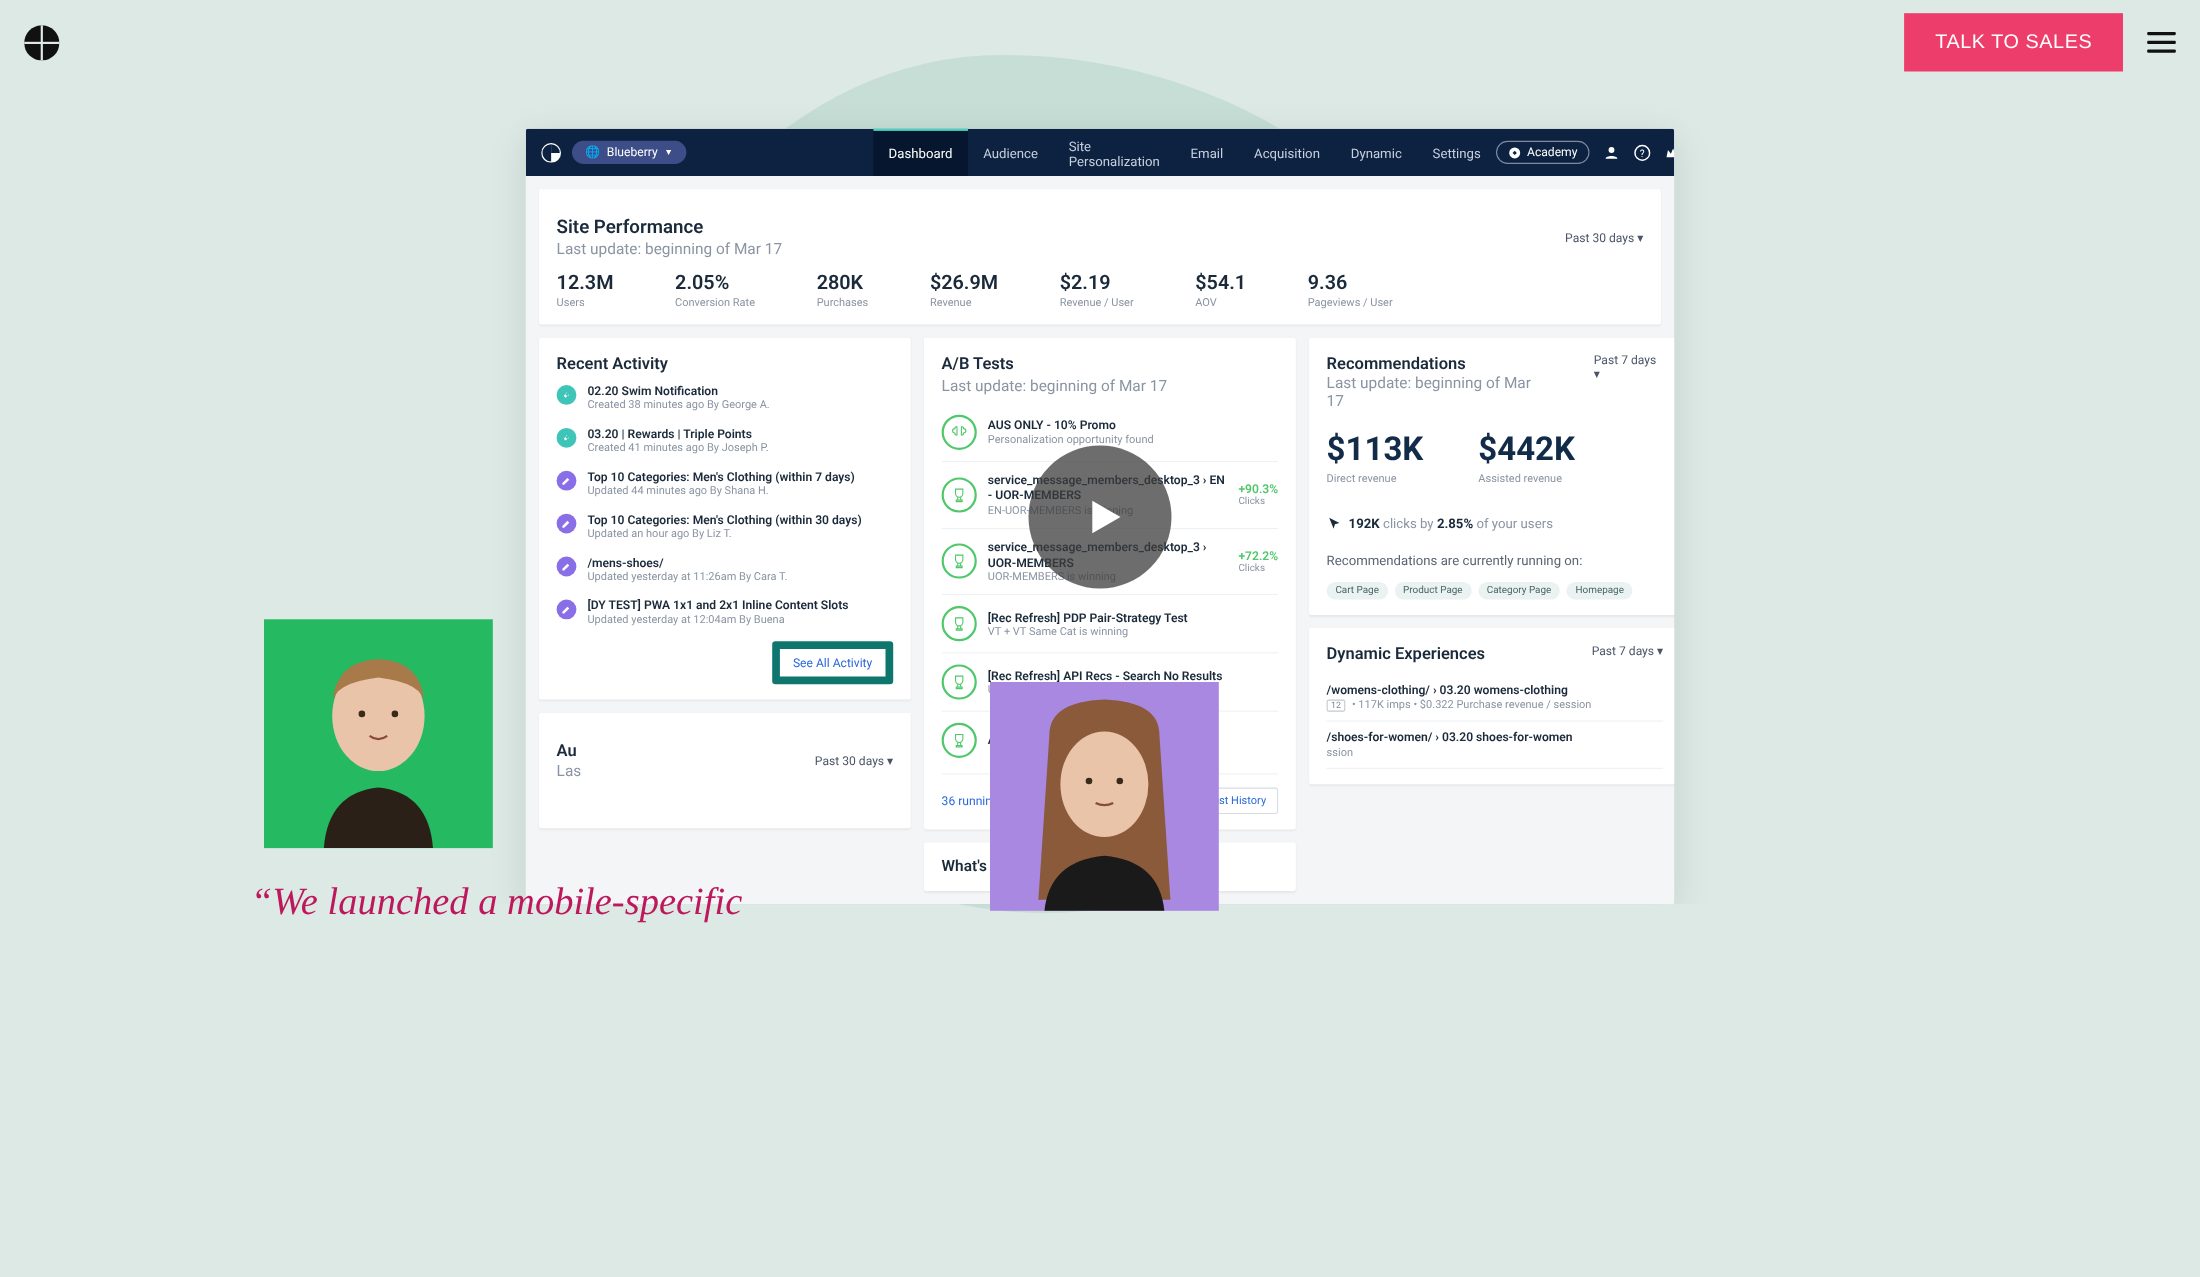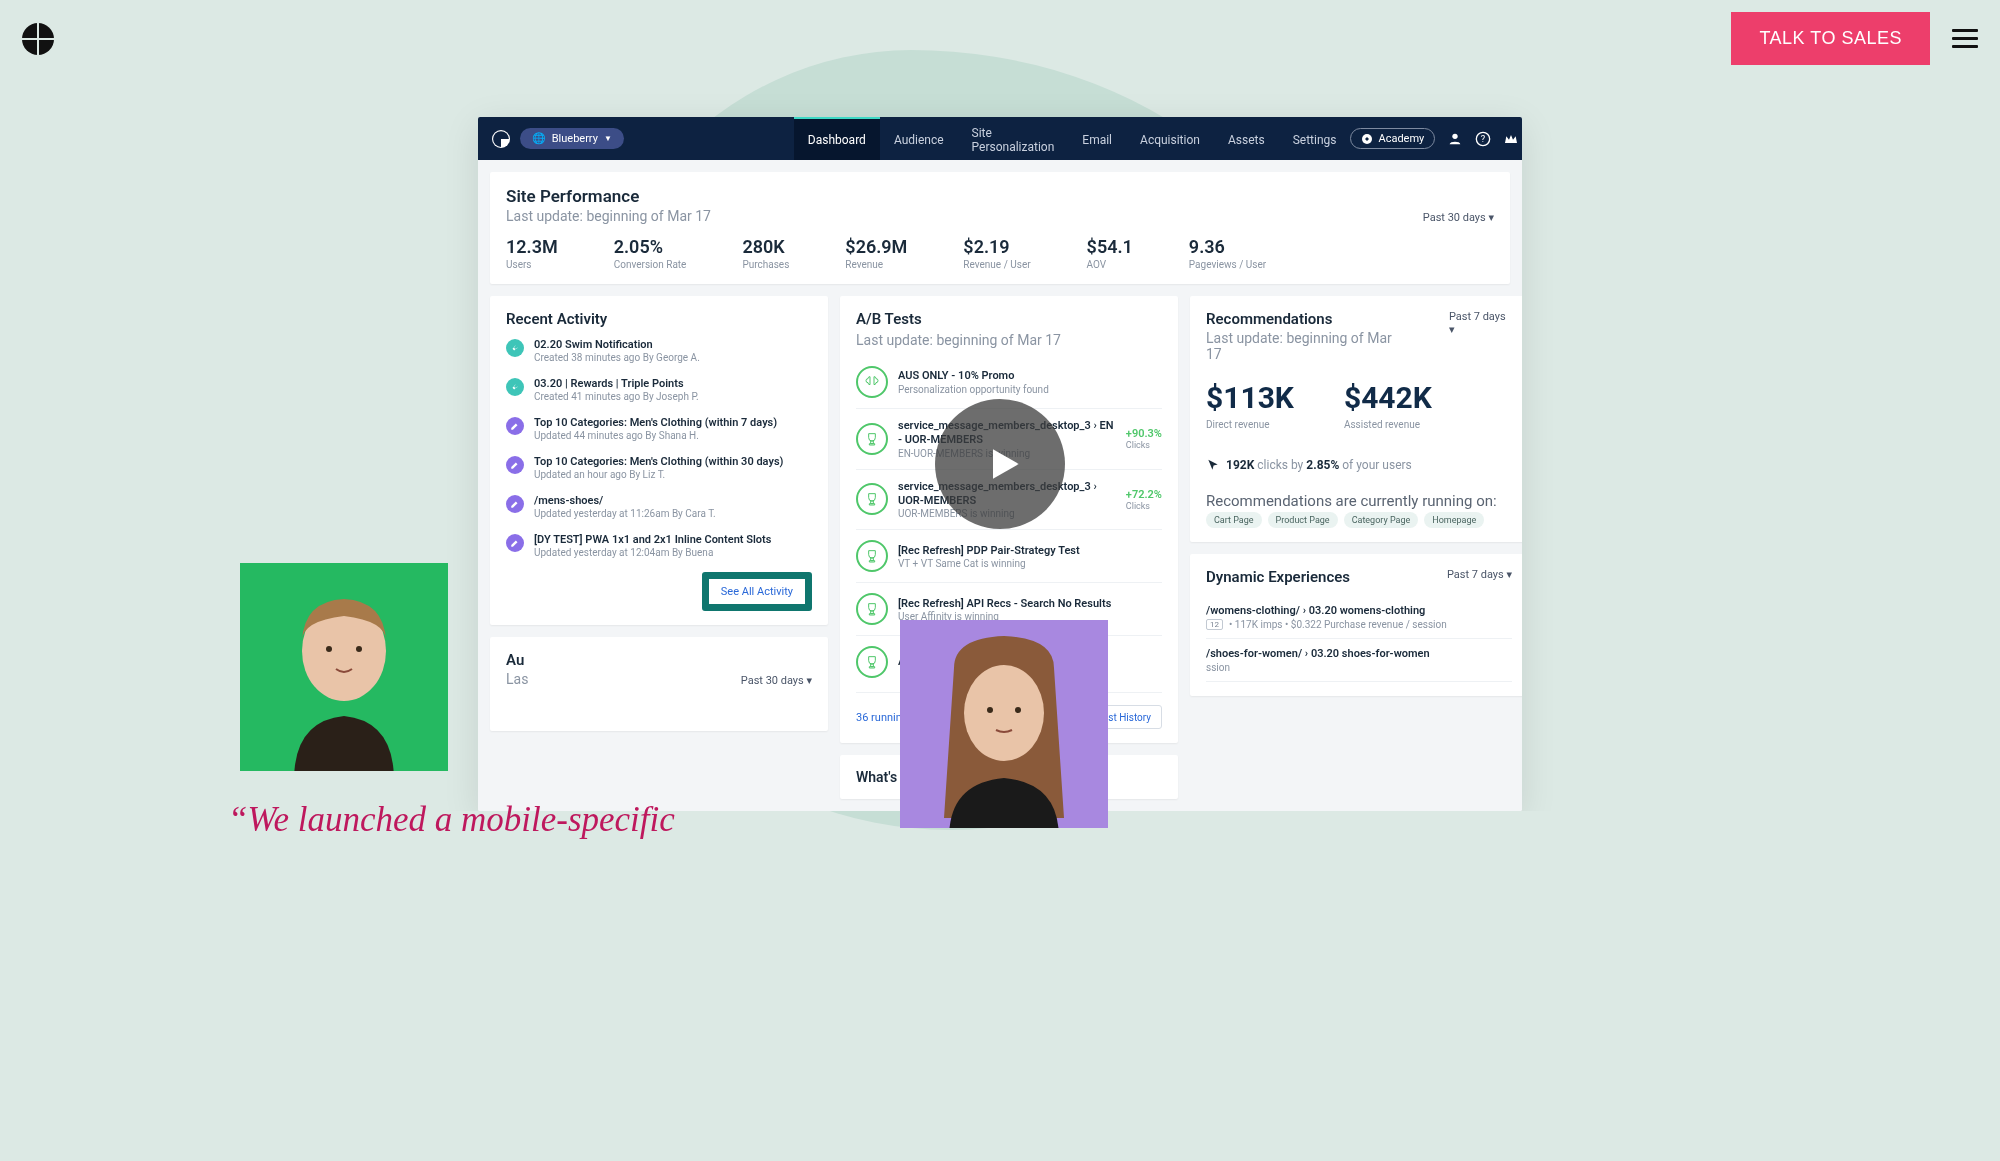--- a/index.html
+++ b/index.html
@@ -33,21 +33,21 @@
 .app-nav-right { margin-left: auto; display: flex; align-items: center; gap: 12px; }
 .academy-pill { border: 1px solid #7d8aa0; border-radius: 14px; padding: 3px 10px; display: flex; align-items: center; gap: 5px; font-size: 11px; }
 .nav-icon { width: 16px; height: 16px; fill: #fff; }
 
 
 .app-body { padding: 12px; background: #f3f5f7; }
 
 
 .card { background: #fff; border-radius: 2px; box-shadow: 0 1px 2px rgba(0,0,0,0.06); padding: 14px 16px; }
 .perf { margin-bottom: 12px; }
-.perf-header { display: flex; justify-content: space-between; align-items: flex-end; }
+.perf-header { display: flex; justify-content: space-between; align-items: center; margin-top: 11px; }
 .perf-title { font-size: 17px; font-weight: 600; color: #1a2a3a; }
 .perf-sub { font-size: 14px; color: #8a94a2; margin-top: 2px; }
 .dropdown-tiny { font-size: 11px; color: #4a5568; cursor: pointer; padding-left: 44px; }
 .perf-metrics { display: flex; gap: 56px; margin-top: 12px; }
 .metric-val { font-size: 18px; font-weight: 600; color: #1a2a3a; }
 .metric-label { font-size: 10px; color: #8a94a2; margin-top: 2px; }
 
 
 .grid { display: grid; grid-template-columns: 338px 338px 338px; gap: 12px; align-items: start; }
 
@@ -77,21 +77,21 @@
 .ab-running { font-size: 11px; color: #2968d8; }
 .ab-history-btn { border: 1px solid #d7dde5; padding: 5px 10px; font-size: 10px; color: #2968d8; border-radius: 3px; display: flex; align-items: center; gap: 5px; cursor: pointer; }
 
 
 .rec-header { display: flex; justify-content: space-between; align-items: flex-start; }
 .rec-figures { display: flex; gap: 50px; margin-top: 18px; }
 .rec-val { font-size: 30px; font-weight: 700; color: #112b48; }
 .rec-label { font-size: 10px; color: #8a94a2; margin-top: 4px; }
 .clicks-line { margin-top: 28px; font-size: 12px; color: #8a94a2; display: flex; align-items: center; gap: 6px; }
 .clicks-line b { color: #1a2a3a; }
-.rec-running-label { font-size: 15px; color: #5a6472; margin-top: 20px; margin-bottom: 2px; }
+.rec-running-label { font-size: 12px; color: #5a6472; margin-top: 20px; margin-bottom: 12px; }
 .chip-row { display: flex; gap: 6px; flex-wrap: wrap; }
 .chip { background: #eaf3f1; color: #4a6560; font-size: 9px; padding: 3px 8px; border-radius: 10px; }
 
 
 .dyn-item { padding: 8px 0; border-bottom: 1px solid #eef1f4; }
 .dyn-title { font-size: 11px; font-weight: 600; color: #1a2a3a; }
 .dyn-sub { font-size: 10px; color: #8a94a2; margin-top: 2px; display: flex; align-items: center; gap: 6px; }
 .dyn-badge { border: 1px solid #c2c9d2; padding: 0 3px; font-size: 8px; border-radius: 2px; color: #7a8492; }
 
 
@@ -158,21 +158,21 @@
           <span>Blueberry</span>
           <span class="caret">▼</span>
         </div>
       </div>
       <div class="app-nav-tabs">
         <div class="app-nav-tab active">Dashboard</div>
         <div class="app-nav-tab">Audience</div>
         <div class="app-nav-tab">Site Personalization</div>
         <div class="app-nav-tab">Email</div>
         <div class="app-nav-tab">Acquisition</div>
-        <div class="app-nav-tab">Assets</div>
+        <div class="app-nav-tab">Dynamic</div>
         <div class="app-nav-tab">Settings</div>
       </div>
       <div class="app-nav-right">
         <div class="academy-pill">
           <svg width="12" height="12" viewBox="0 0 24 24">
               <circle cx="12" cy="12" r="10" fill="#fff"></circle>
               <path d="M8 12 L12 8 L16 12 L12 16 Z" fill="#0d2241"></path>
             </svg>
           <span>Academy</span>
         </div>

